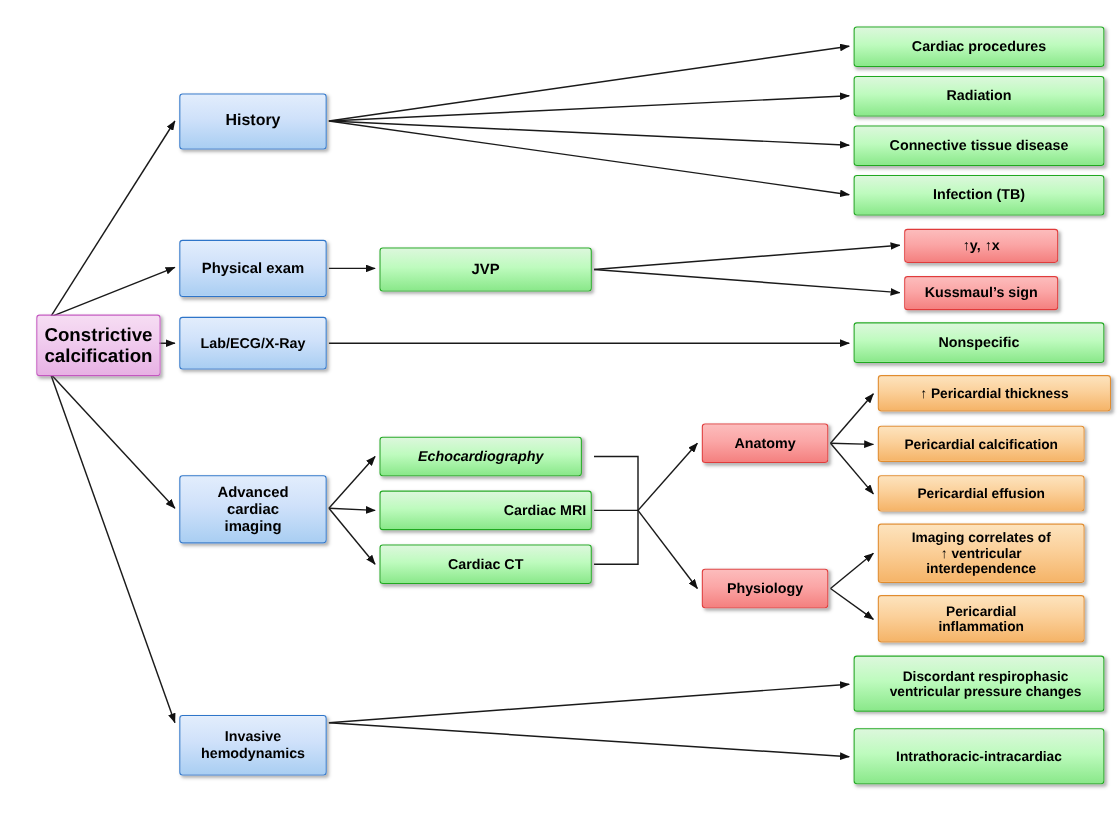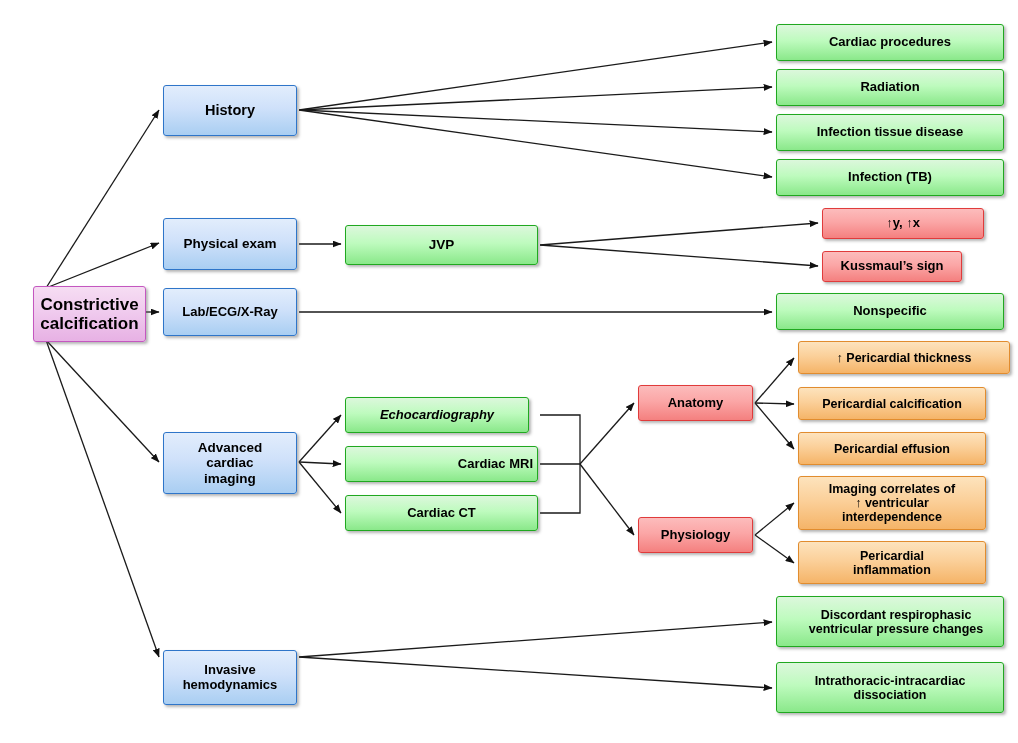--- a/index.html
+++ b/index.html
@@ -146,34 +146,34 @@
           <span class="ln">Cardiac procedures</span>
         </span>
       </div>
       <div class="node pal-green" style="left: 776px; top: 69px; width: 228px; height: 37px; font-size: 13px;">
         <span>
           <span class="ln">Radiation</span>
         </span>
       </div>
       <div class="node pal-green" style="left: 776px; top: 114px; width: 228px; height: 37px; font-size: 13px;">
         <span>
-          <span class="ln">Infection tissue disease</span>
+          <span class="ln">Connective tissue disease</span>
         </span>
       </div>
       <div class="node pal-green" style="left: 776px; top: 159px; width: 228px; height: 37px; font-size: 13px;">
         <span>
           <span class="ln">Infection (TB)</span>
         </span>
       </div>
       <div class="node pal-green" style="left: 345px; top: 225px; width: 193px; height: 40px; font-size: 13.5px;">
         <span>
           <span class="ln">JVP</span>
         </span>
       </div>
-      <div class="node pal-red" style="left: 822px; top: 208px; width: 162px; height: 31px; font-size: 13px;">
+      <div class="node pal-red" style="left: 822px; top: 208px; width: 140px; height: 31px; font-size: 13px;">
         <span>
           <span class="ln">↑y, ↑x</span>
         </span>
       </div>
       <div class="node pal-red" style="left: 822px; top: 251px; width: 140px; height: 31px; font-size: 13px;">
         <span>
           <span class="ln">Kussmaul’s sign</span>
         </span>
       </div>
       <div class="node pal-green" style="left: 776px; top: 293px; width: 228px; height: 37px; font-size: 13px;">
@@ -236,17 +236,16 @@
       </div>
       <div class="node pal-green" style="left: 776px; top: 596px; width: 228px; height: 51px; font-size: 12.5px; padding-left: 16px;">
         <span>
           <span class="ln">Discordant respirophasic</span>
           <span class="ln">ventricular pressure changes</span>
         </span>
       </div>
       <div class="node pal-green" style="left: 776px; top: 662px; width: 228px; height: 51px; font-size: 12.5px;">
         <span>
           <span class="ln">Intrathoracic-intracardiac</span>
-          <span class="ln">dissociation</span>
         </span>
       </div>
     </div>
 </div>
 
 </body></html>

